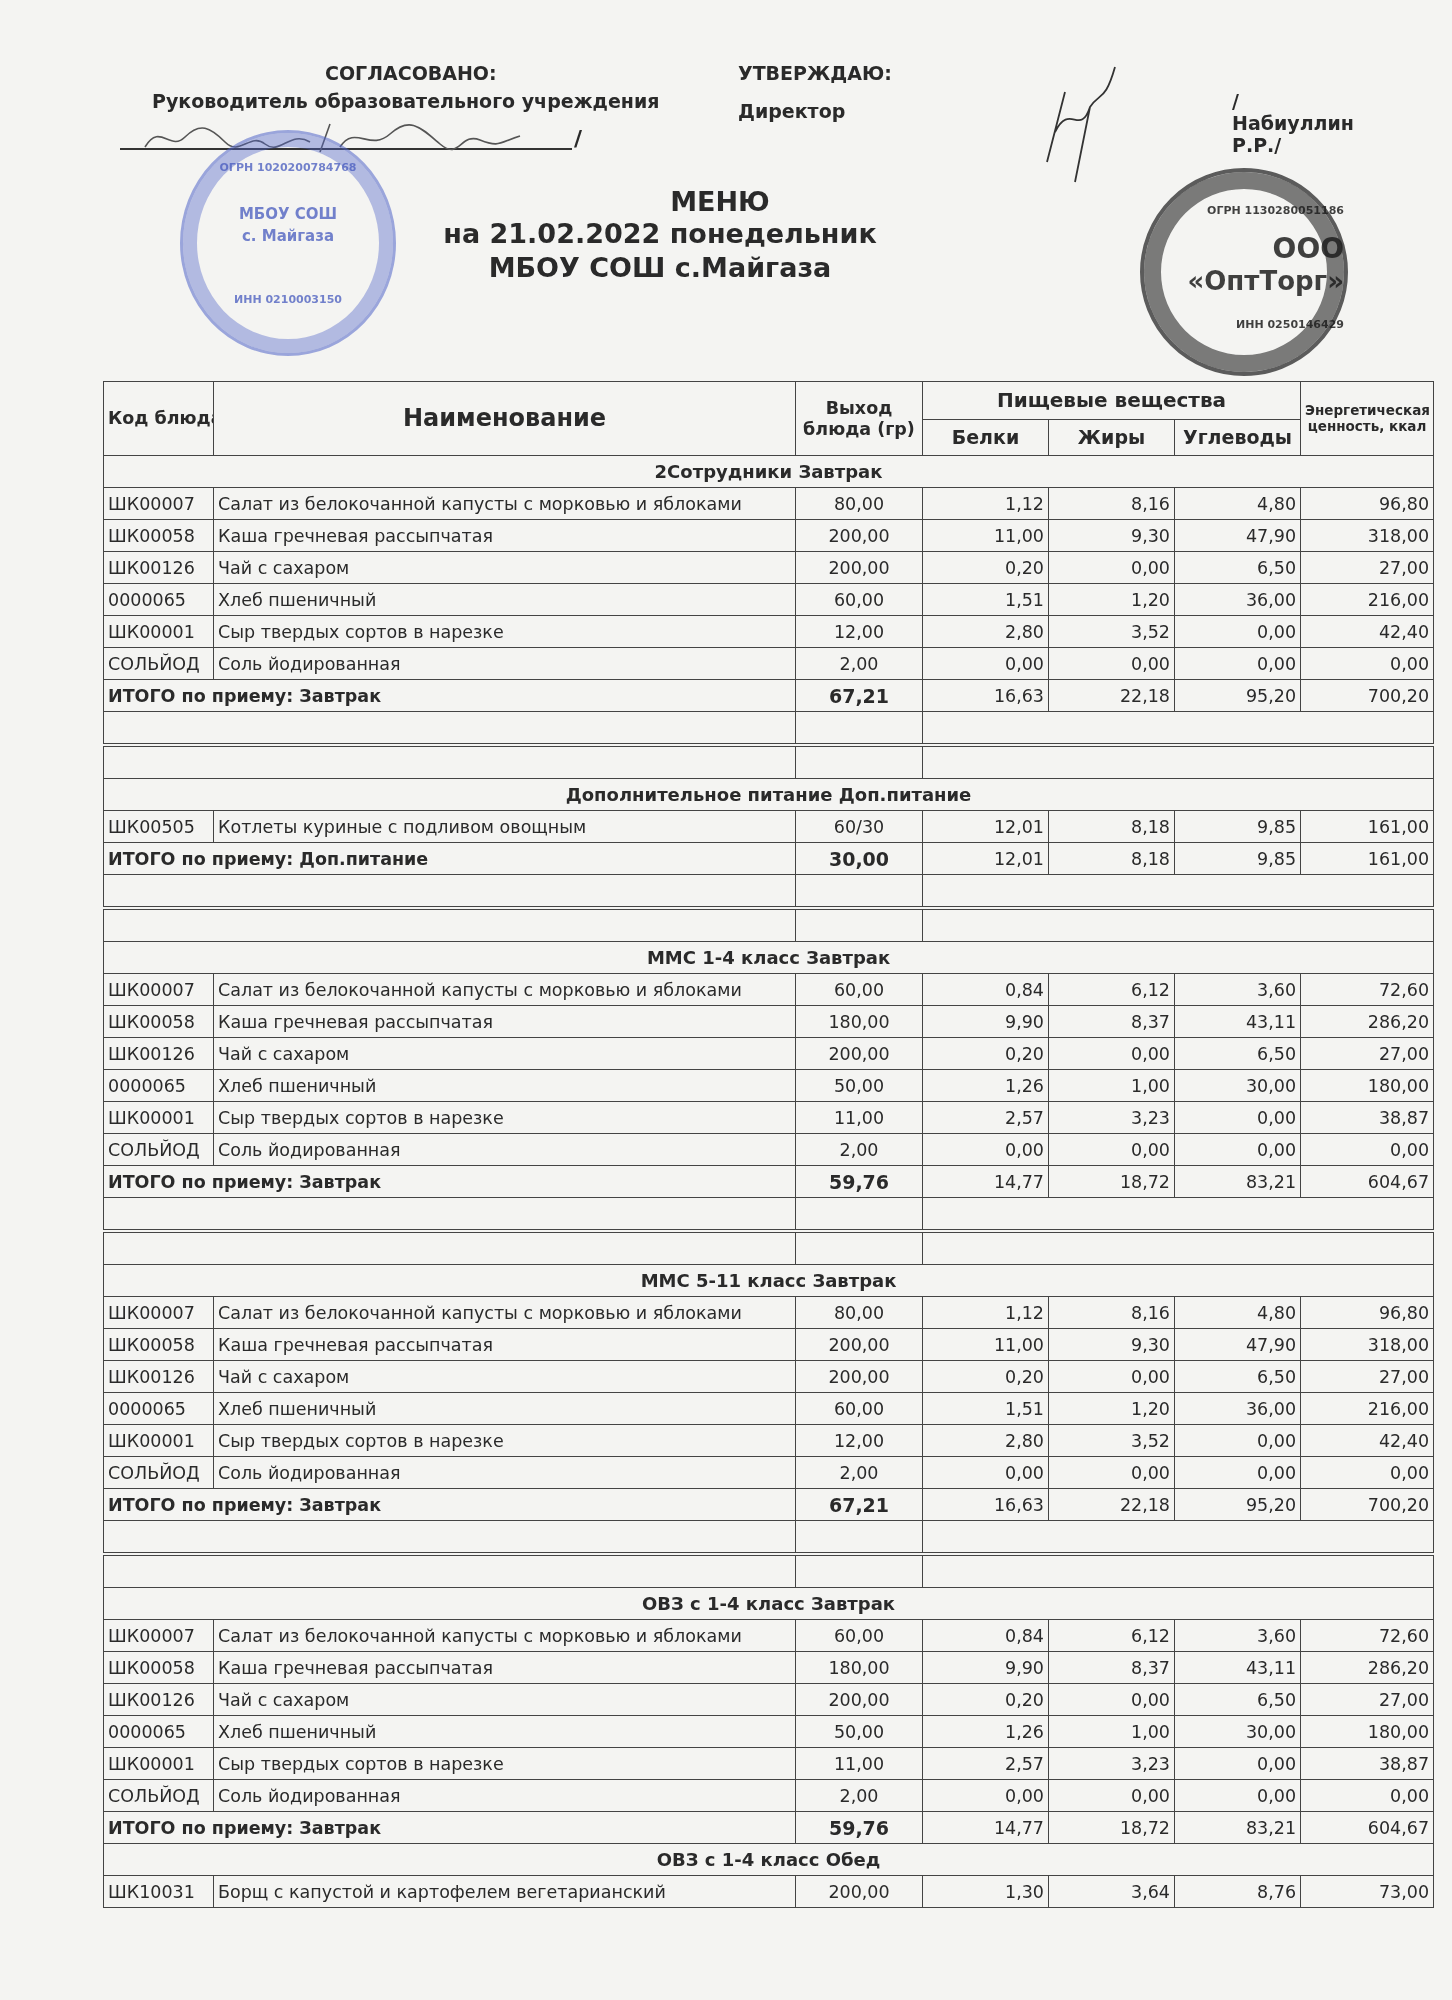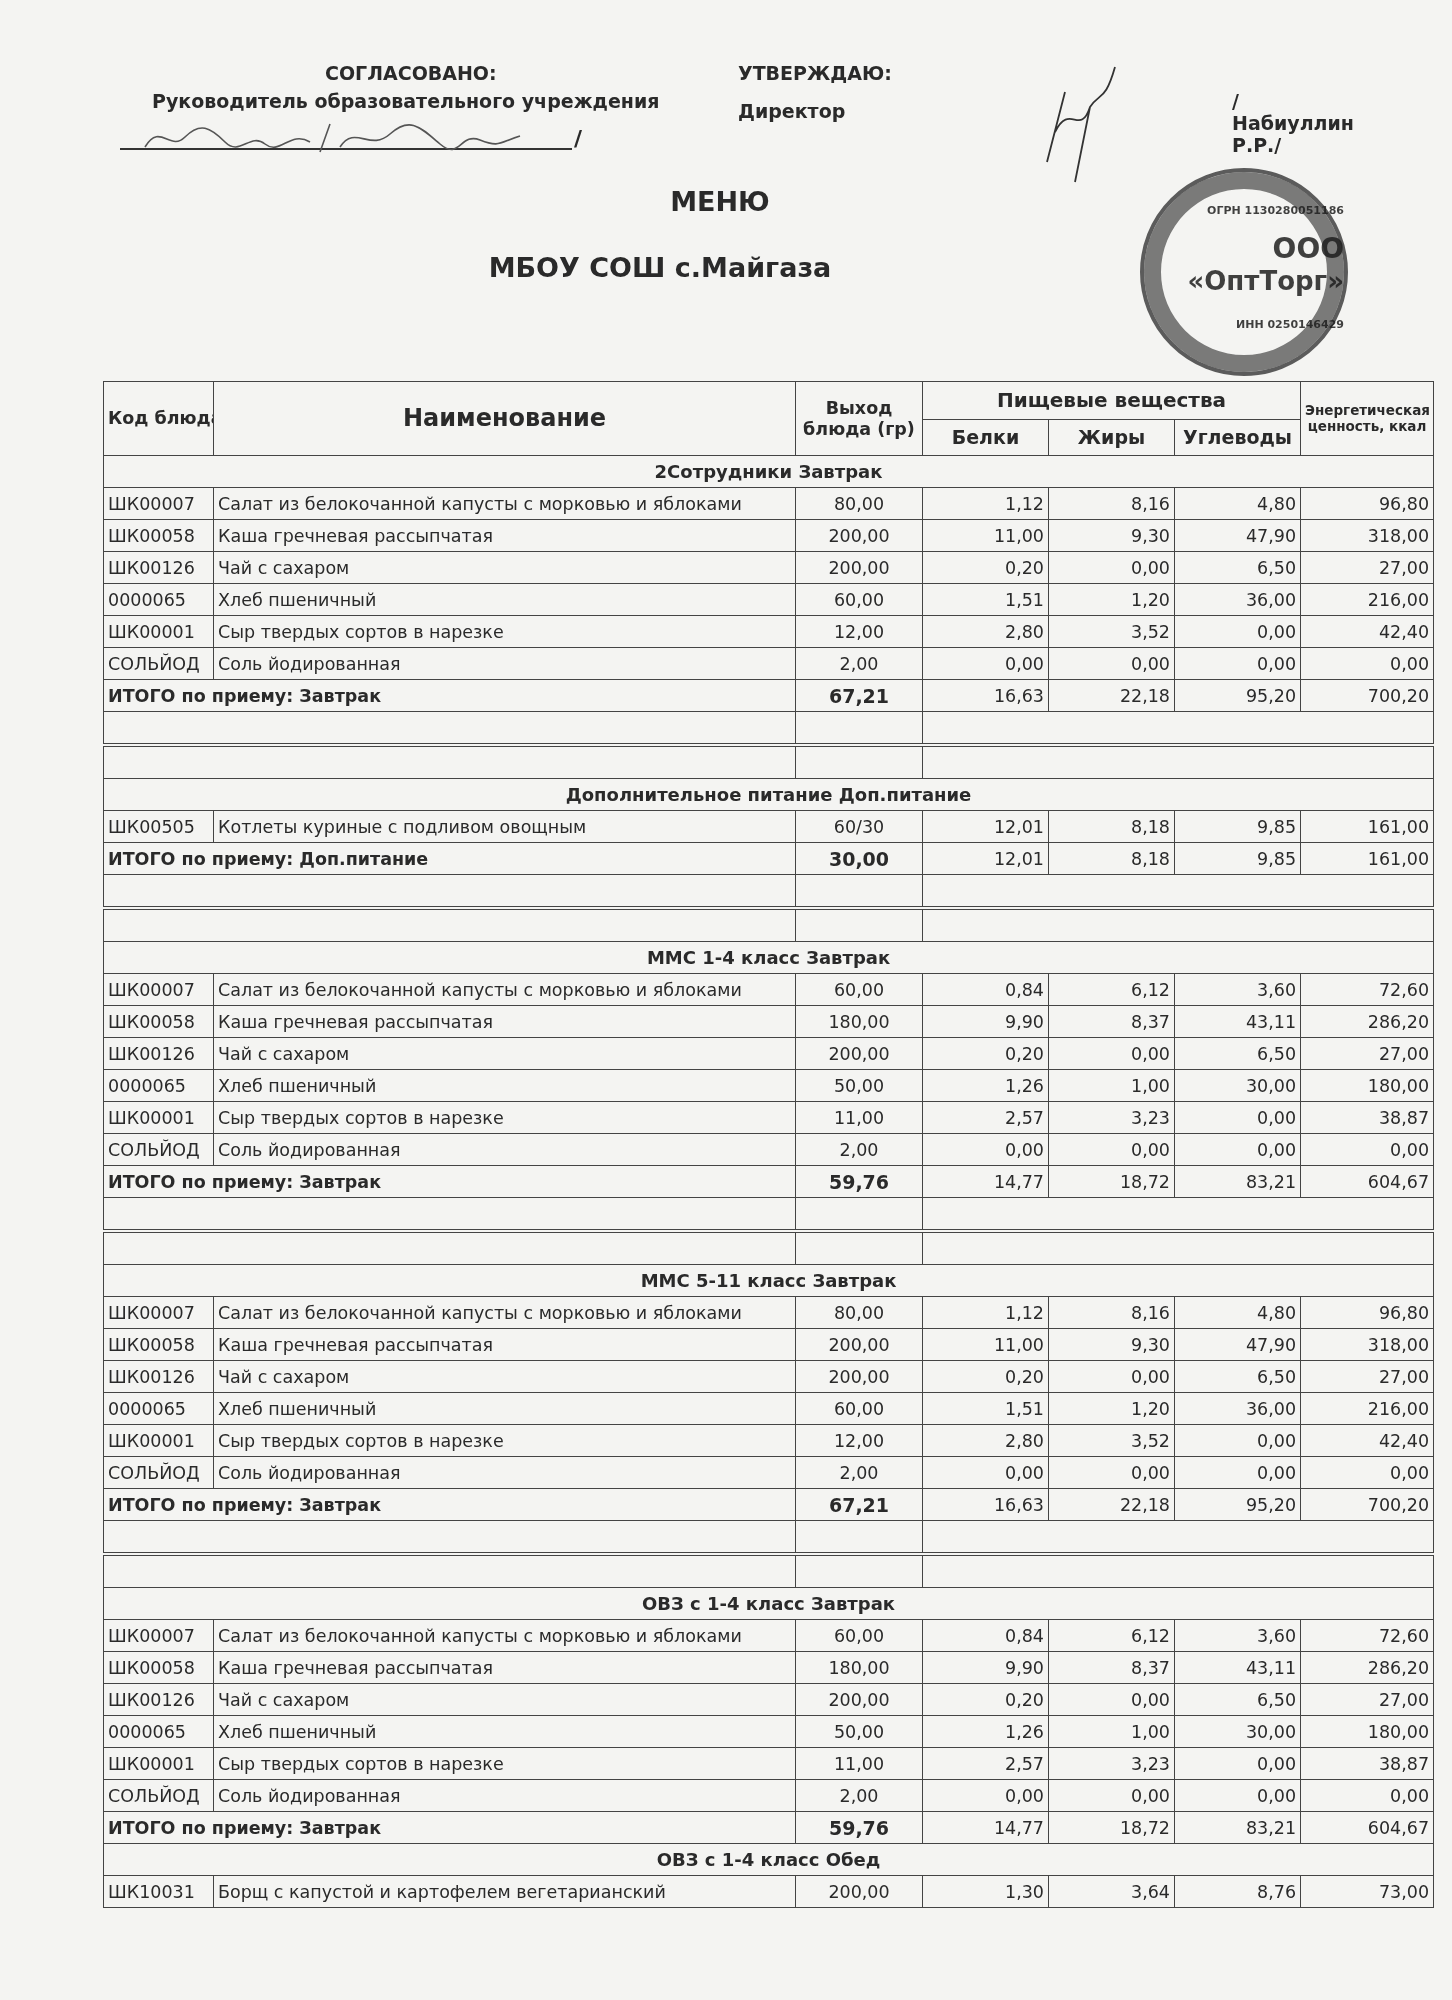--- a/index.html
+++ b/index.html
@@ -72,28 +72,35 @@
     <path d="M5 35 C20 10,30 40,45 25 S70 15,85 30 S110 20,125 32 S150 18,170 30 M180 40 L190 12 M200 35 C215 12,230 40,250 22 S280 15,300 32 S320 20,340 28 S360 30,380 24" stroke="#555" stroke-width="1.6" fill="none"></path>
   </svg>
 
   <div class="approve-title">УТВЕРЖДАЮ:</div>
   <div class="approve-role">Директор</div>
   <svg class="sig" style="left:1035px;top:62px" width="90" height="130">
     <path d="M12 100 L30 30 M20 70 C35 40,45 75,55 45 L40 120 M55 45 C65 30,70 40,80 5" stroke="#333" stroke-width="1.8" fill="none"></path>
   </svg>
   <div class="director-name">/Набиуллин Р.Р./</div>
 
+  <div class="stamp stamp-school">
+    <div class="st-text" style="top:28px;font-size:11px">ОГРН 1020200784768</div>
+    <div class="st-text" style="top:72px">МБОУ СОШ</div>
+    <div class="st-text" style="top:94px">с. Майгаза</div>
+    <div class="st-text" style="top:160px;font-size:11px">ИНН 0210003150</div>
+  </div>
   <div class="stamp stamp-shop">
     <div class="st-text" style="top:32px;font-size:11px">ОГРН 1130280051186</div>
     <div class="st-text" style="top:60px;font-size:28px">ООО</div>
     <div class="st-text" style="top:94px;font-size:26px">«ОптТорг»</div>
     <div class="st-text" style="top:146px;font-size:11px">ИНН 0250146429</div>
   </div>
 
   <div class="doc-title t1">МЕНЮ</div>
+  <div class="doc-title t2">на 21.02.2022  понедельник</div>
   <div class="doc-title t3">МБОУ СОШ с.Майгаза</div>
 
   <table class="menu">
     <colgroup>
       <col style="width:110px">
         <col style="width:582px">
         <col style="width:127px">
       <col style="width:126px">
         <col style="width:126px">
         <col style="width:126px">

